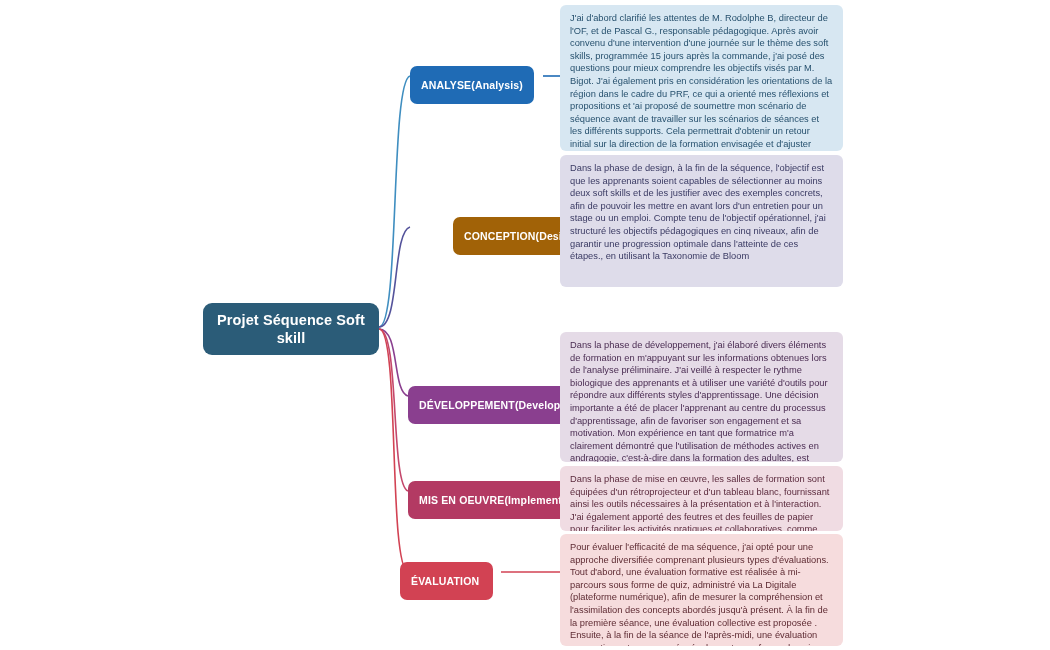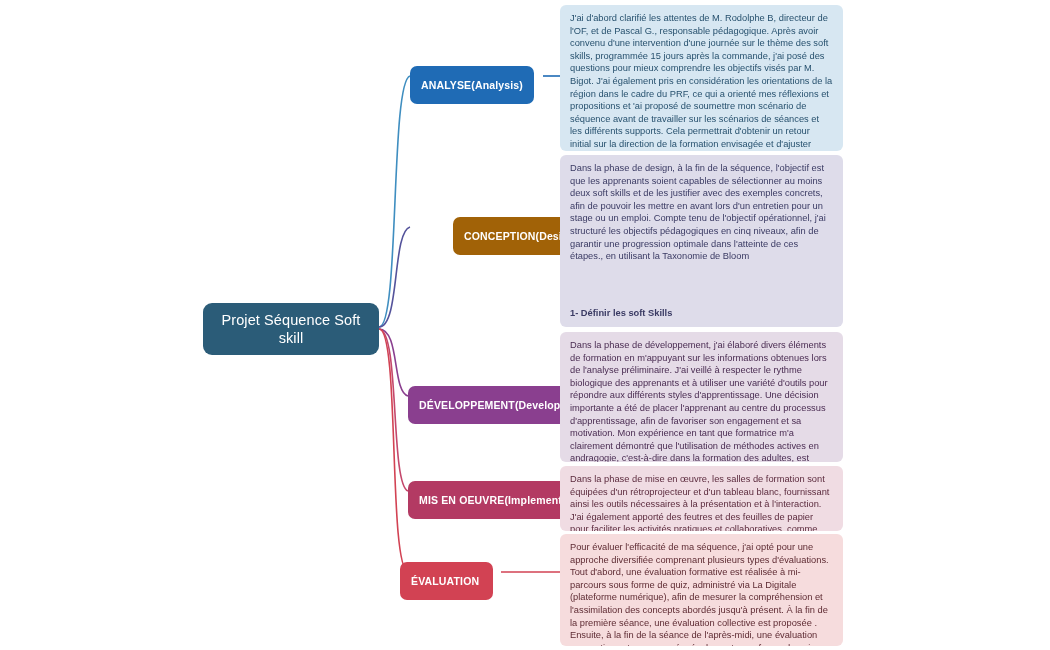--- a/index.html
+++ b/index.html
@@ -35,21 +35,21 @@
   .root-node {
     position: absolute;
     left: 203px;
     top: 303px;
     width: 176px;
     height: 52px;
     background: #2b5c78;
     border-radius: 9px;
     color: #ffffff;
     font-size: 14.5px;
-    font-weight: normal;
+    font-weight: bold;
     line-height: 1.25;
     display: flex;
     align-items: center;
     justify-content: center;
     text-align: center;
     box-sizing: border-box;
     padding: 4px 10px;
     letter-spacing: .1px;
   }
 
@@ -135,21 +135,21 @@
   </div>
 
   <div class="branch-label" style="left:400px; top:562px; background:#d24253; width:93px;">
     <span>ÉVALUATION</span>
   </div>
 
   <div class="panel" style="top:5px; height:146px; background:#d7e7f2; color:#27516e;">
     <p> J'ai d'abord clarifié les attentes de M. Rodolphe B, directeur de l'OF, et de Pascal G., responsable pédagogique. Après avoir convenu d'une intervention d'une journée sur le thème des soft skills, programmée 15 jours après la commande, j'ai posé des questions pour mieux comprendre les objectifs visés par M. Bigot. J'ai également pris en considération les orientations de la région dans le cadre du PRF, ce qui a orienté mes réflexions et propositions et 'ai proposé de soumettre mon scénario de séquence avant de travailler sur les scénarios de séances et les différents supports. Cela permettrait d'obtenir un retour initial sur la direction de la formation envisagée et d'ajuster ensuite les détails plus spécifiques des séances en fonction des retours obtenus.</p>
   </div>
 
-  <div class="panel" style="top:155px; height:172px; background:#dedcea; color:#3a3a63;">
+  <div class="panel" style="top:155px; height:132px; background:#dedcea; color:#3a3a63;">
     <p>Dans la phase de design, à la fin de la séquence, l'objectif est que les apprenants soient capables de sélectionner au moins deux soft skills et de les justifier avec des exemples concrets, afin de pouvoir les mettre en avant lors d'un entretien pour un stage ou un emploi. Compte tenu de l'objectif opérationnel, j'ai structuré les objectifs pédagogiques en cinq niveaux, afin de garantir une progression optimale dans l'atteinte de ces étapes., en utilisant la Taxonomie de Bloom</p>
     <p class="b">1- Définir les soft Skills</p>
     <p class="b">2- d'Expliquer les différents types de soft skills existants.</p>
     <p class="b">5- Argumenter, Expliquer leur choix explication . .</p>
   </div>
 
   <div class="panel" style="top:332px; height:130px; background:#e5dbe7; color:#4a2c52;">
     <p>Dans la phase de développement, j'ai élaboré divers éléments de formation en m'appuyant sur les informations obtenues lors de l'analyse préliminaire. J'ai veillé à respecter le rythme biologique des apprenants et à utiliser une variété d'outils pour répondre aux différents styles d'apprentissage. Une décision importante a été de placer l'apprenant au centre du processus d'apprentissage, afin de favoriser son engagement et sa motivation. Mon expérience en tant que formatrice m'a clairement démontré que l'utilisation de méthodes actives en andragogie, c'est-à-dire dans la formation des adultes, est particulièrement efficace pour susciter l'engagement et stimuler la motivation.</p>
   </div>
 

